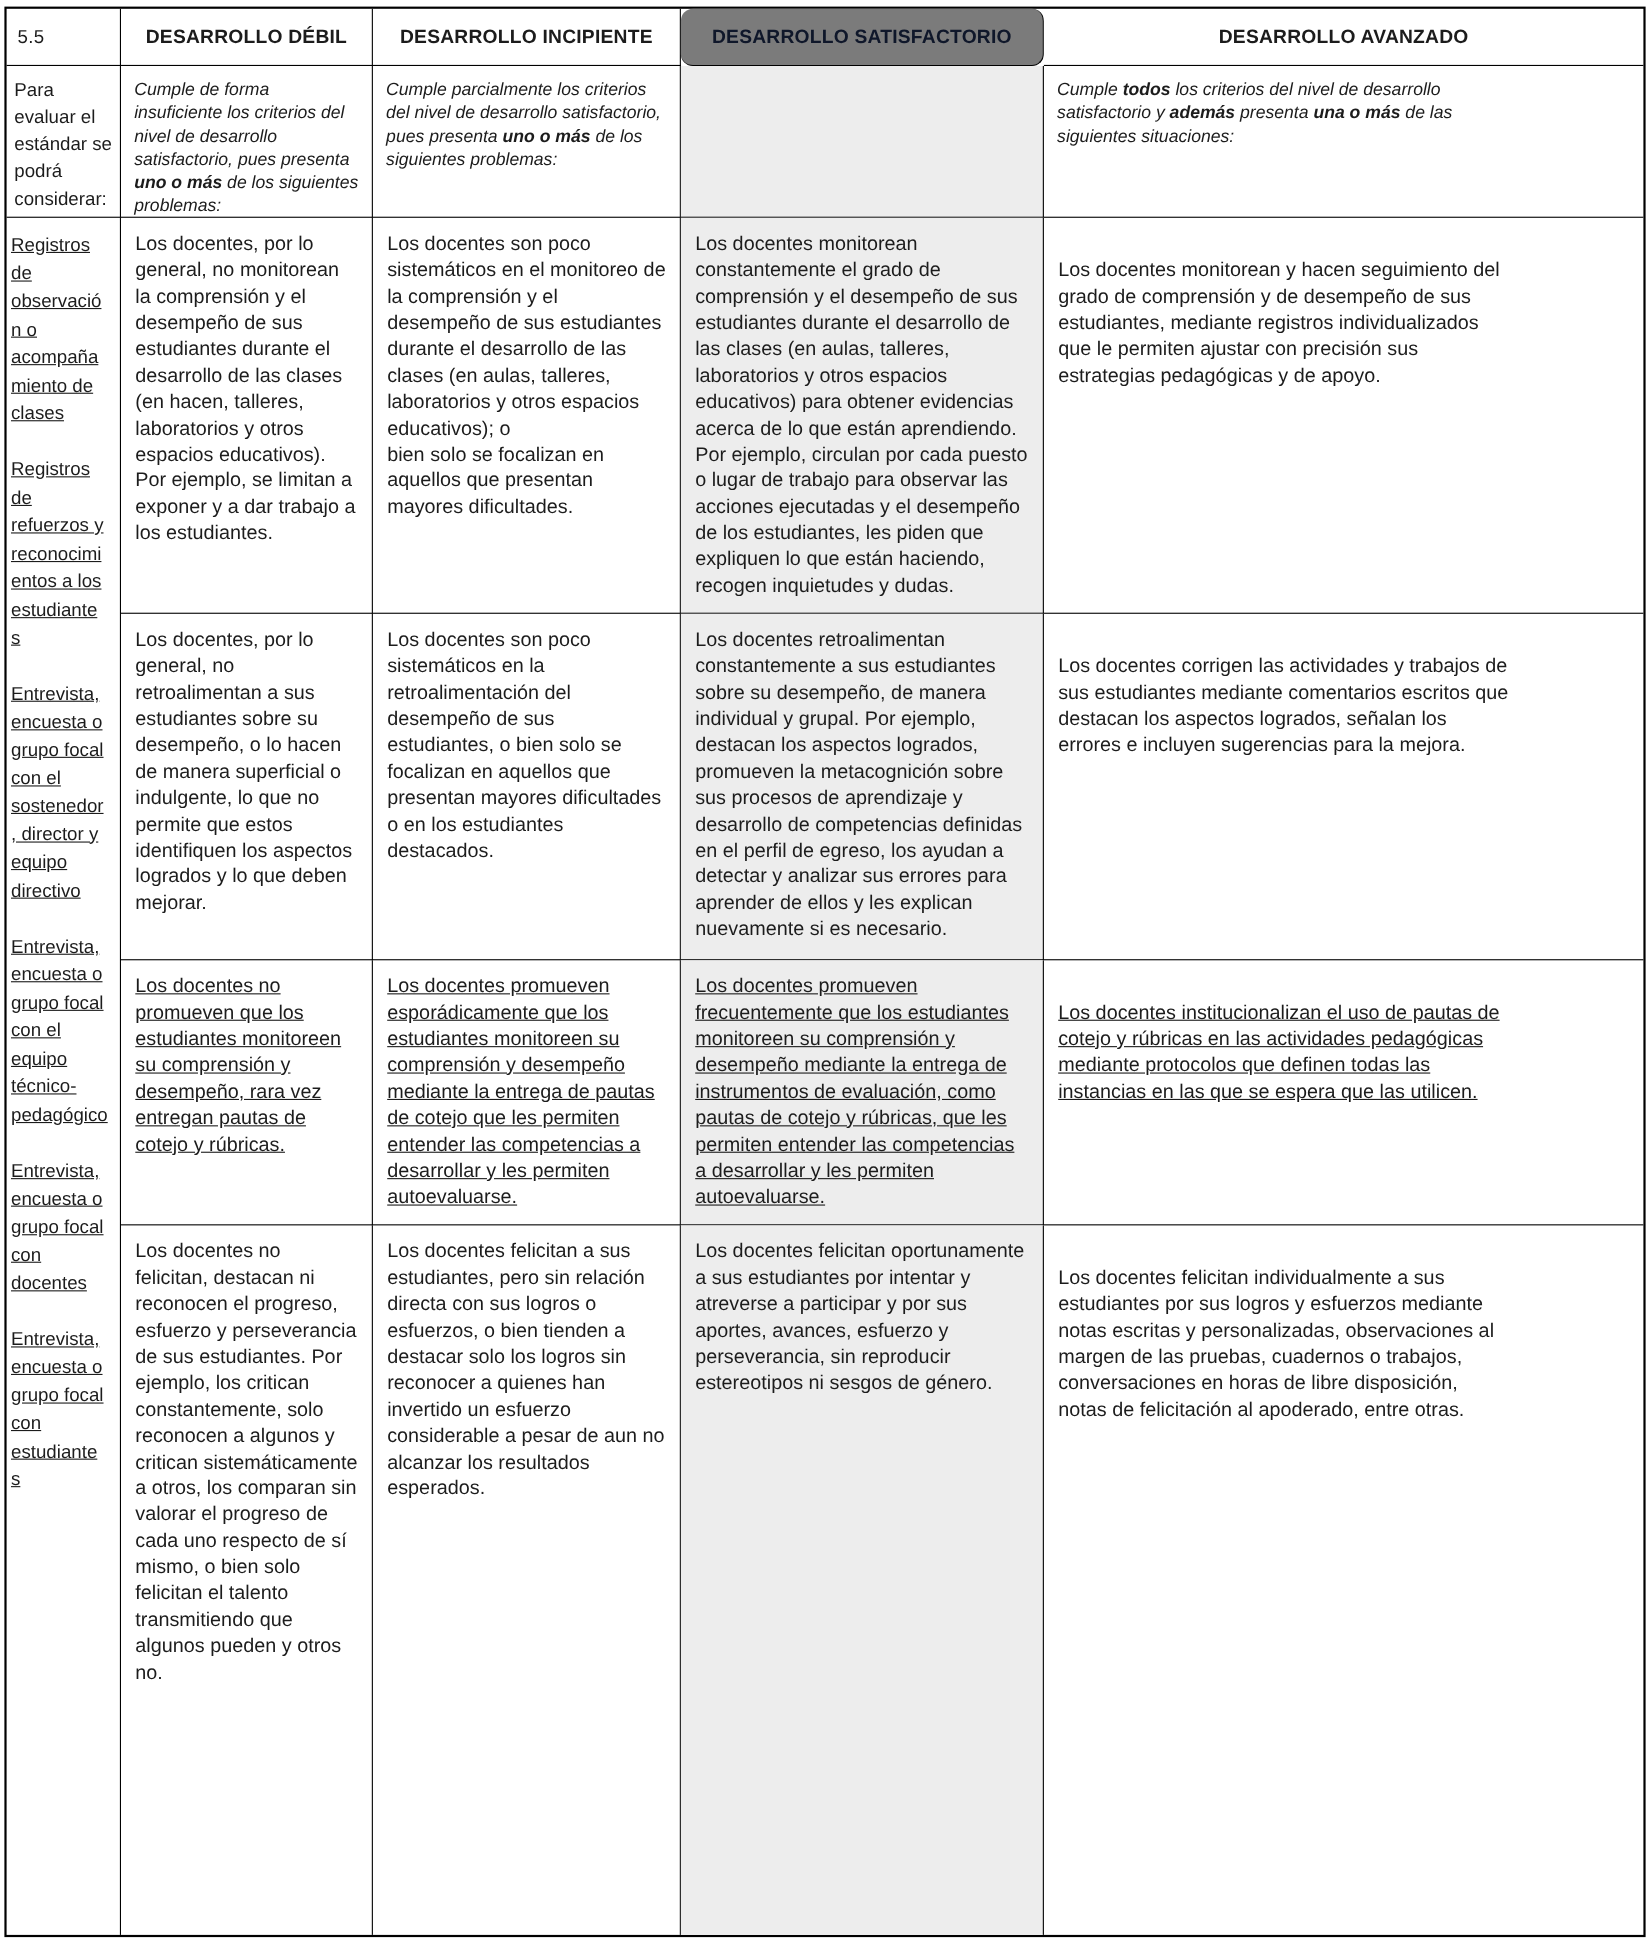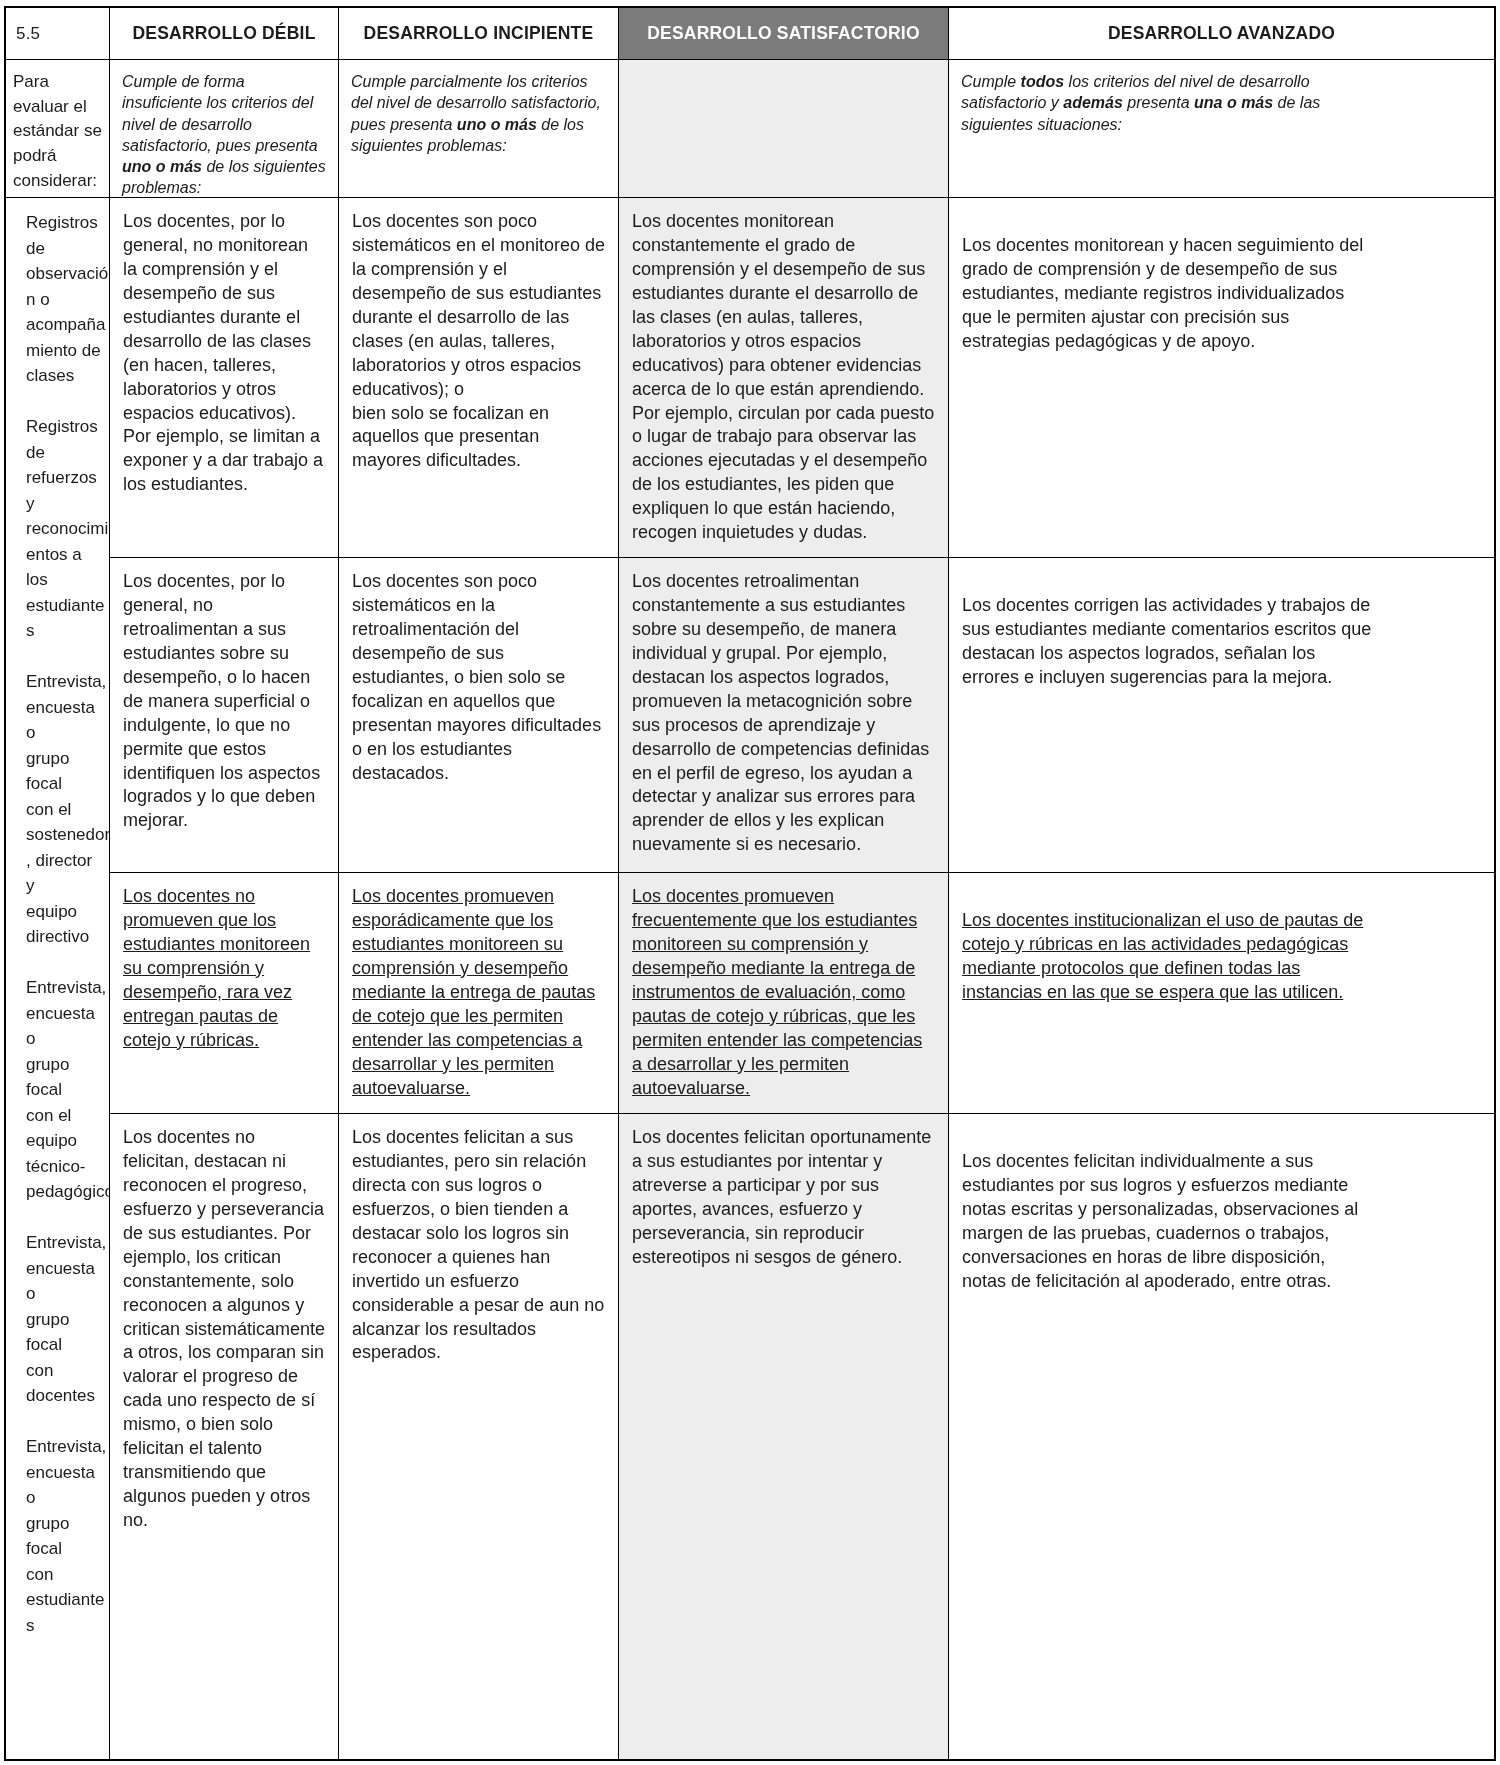--- a/index.html
+++ b/index.html
@@ -31,37 +31,38 @@
 
   .hdr {
     display: flex; align-items: center; justify-content: center;
     font-weight: 700; font-size: 17.5px; text-align: center;
     padding: 4px 6px; letter-spacing: 0.2px;
   }
   .hdr.code {
     justify-content: flex-start; text-align: center;
     font-weight: 400; font-size: 17px; padding-left: 10px;
   }
-  .hdr.sat-hdr { background: #7b7b7b; color: #ffffff; }
+  .hdr.sat-hdr { background: #7b7b7b; color: #0f172a; border-radius: 11px; }
 
   .note {
     font-size: 17px; line-height: 1.45; padding: 10px 7px;
   }
   .desc {
     font-style: italic; font-size: 16px; line-height: 1.33;
     padding: 11px 12px;
   }
   .desc b { font-weight: 700; }
 
   .sources {
     grid-column: 1; grid-row: 3 / 7;
     border-bottom: none;
     font-size: 17px; line-height: 1.5;
     white-space: pre-line;
-    padding: 12px 7px 12px 20px;
+    padding: 12px 7px 12px 4px;
+    text-decoration: underline;
   }
 
   .body {
     font-size: 18px; line-height: 1.33;
     white-space: pre-line;
     padding: 12px 12px 10px 13px;
   }
   .sat { background: #ededed; }
   .c5 .inner { max-width: 410px; }
   .c5.desc .inner { max-width: 420px; }

